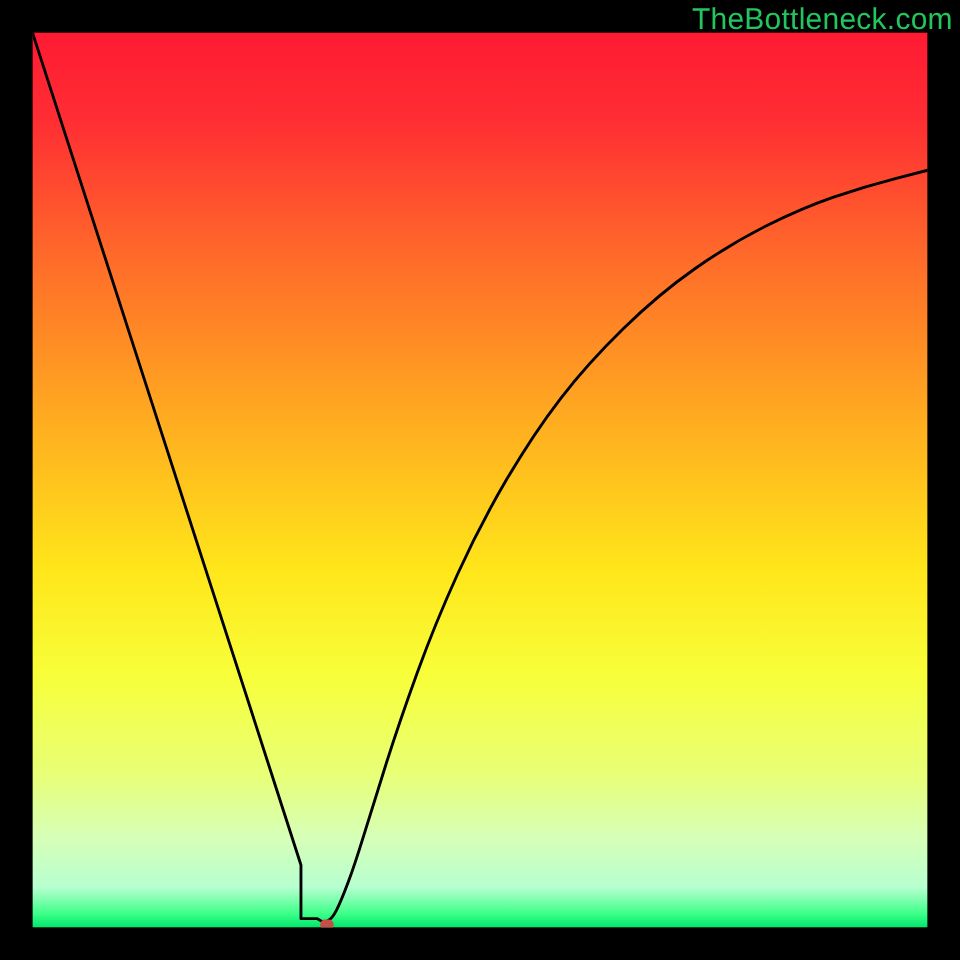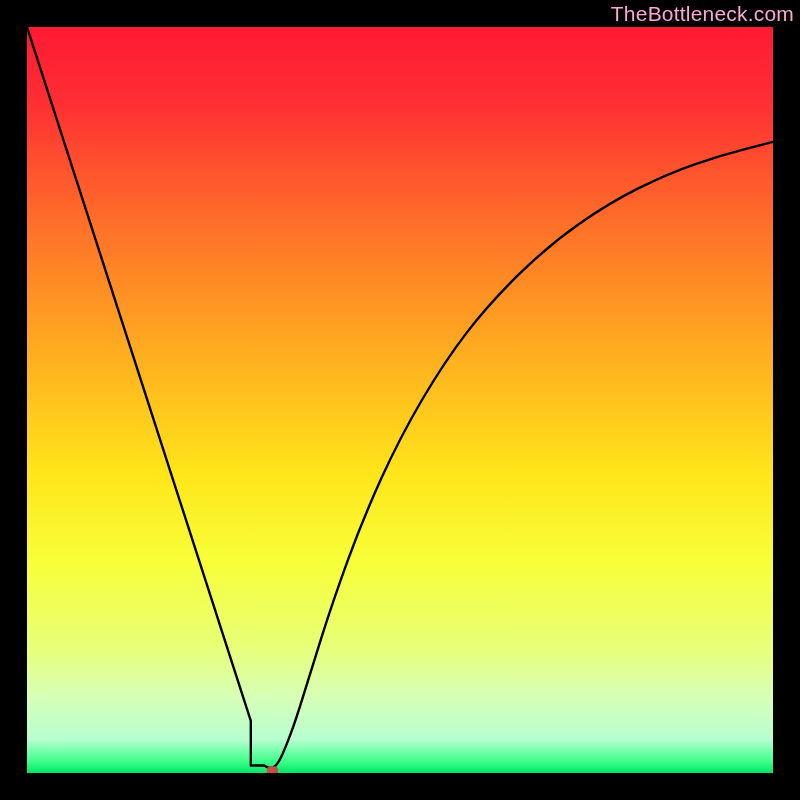--- a/index.html
+++ b/index.html
@@ -23,22 +23,22 @@
     position: absolute;
     left: 0;
     top: 0;
     width: 746px;
     height: 746px;
   }
   .watermark {
     position: absolute;
     top: 2px;
     right: 6px;
-    color: #f9a8d4;
-    font-size: 21px;
+    color: #22c55e;
+    font-size: 25px;
     font-weight: 500;
     letter-spacing: 0.2px;
     user-select: none;
   }
   svg { display: block; }
 </style>
 </head>
 <body>
 
 <div class="frame">

